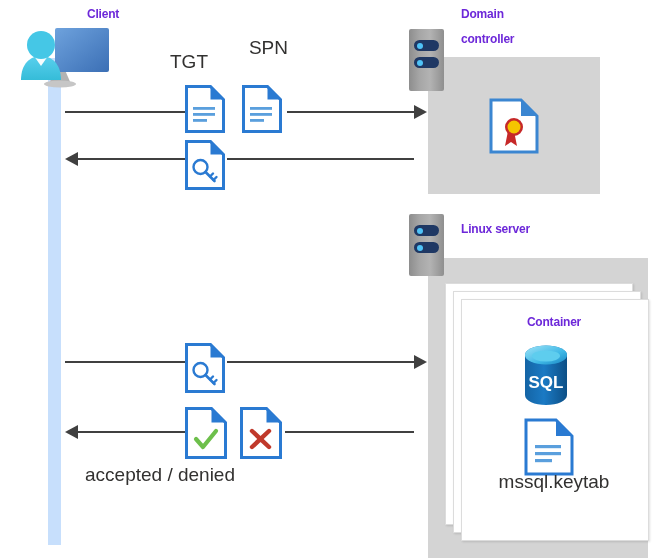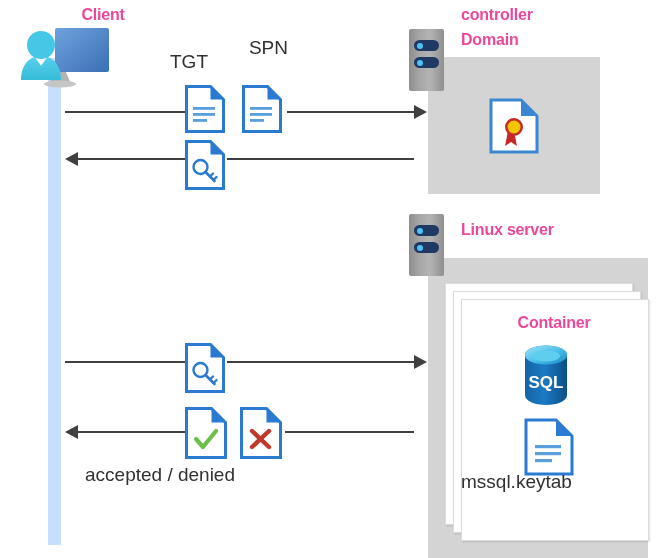--- a/index.html
+++ b/index.html
@@ -1,21 +1,21 @@
 <!DOCTYPE html>
 <html><head>
 <meta charset="utf-8">
 <style>
   html,body{margin:0;padding:0;background:#ffffff;}
   body{width:660px;height:558px;position:relative;overflow:hidden;
        font-family:"Liberation Sans","DejaVu Sans",sans-serif;}
   .abs{position:absolute;}
 
   
-  .label-bold{font-weight:bold;color:#ec4899;font-size:16px;line-height:25px;letter-spacing:-0.2px;}
+  .label-bold{font-weight:bold;color:#6d28d9;font-size:12px;line-height:25px;letter-spacing:-0.2px;}
   .label-plain{color:#323130;font-size:19px;line-height:24px;}
 
   
   #lifeline{left:48px;top:58px;width:13px;height:487px;background:#c7dffc;}
 
   
   .gray-panel{background:#d4d4d4;}
   #dc-panel{left:428px;top:57px;width:172px;height:137px;}
   #linux-panel{left:428px;top:258px;width:220px;height:300px;}
 
@@ -79,22 +79,22 @@
   <div class="rack" style="position:relative;">
     <div class="rack-slot" style="top:11px;">
         <div class="rack-dot"></div>
       </div>
     <div class="rack-slot" style="top:28px;">
         <div class="rack-dot"></div>
       </div>
   </div>
 </div>
 <div class="abs" style="left:461px;top:2px;width:190px;">
+  <div class="label-bold">Domain</div>
   <div class="label-bold">controller</div>
-  <div class="label-bold">Domain</div>
 </div>
 
 <div class="abs" style="left:489px;top:98px;">
   <svg width="50" height="56" viewBox="0 0 50 56">
     <path d="M2 2 h30 l16 16 v36 h-46 z" fill="#ffffff" stroke="#3b86d1" stroke-width="3"></path>
     <path d="M32 2 l16 16 h-16 z" fill="#3b86d1"></path>
 
     <path d="M19 33 l-3 15 l6 -4 l6 4 l-3 -15 z" fill="#c62828"></path>
     <circle cx="25" cy="29" r="9" fill="#c62828"></circle>
     <circle cx="25" cy="29" r="6.5" fill="#f5c400"></circle>
@@ -148,21 +148,21 @@
 <div class="abs" style="left:524px;top:418px;">
   <svg width="50" height="58" viewBox="0 0 50 58">
     <path d="M2 2 h30 l16 16 v38 h-46 z" fill="#ffffff" stroke="#2a7ad2" stroke-width="3"></path>
     <path d="M32 2 l16 16 h-16 z" fill="#2a7ad2"></path>
     <rect x="11" y="27" width="26" height="3.2" fill="#5a9fdd"></rect>
     <rect x="11" y="34" width="26" height="3.2" fill="#5a9fdd"></rect>
     <rect x="11" y="41" width="17" height="3.2" fill="#5a9fdd"></rect>
   </svg>
 </div>
 
-<div class="abs" style="left:461px;top:470px;width:186px;text-align:left;">
+<div class="abs" style="left:461px;top:470px;width:186px;text-align:center;">
   <span class="label-plain">mssql.keytab</span>
 </div>
 
 <div class="abs hline" style="left:65px;top:111px;width:120px;"></div>
 
 <div class="abs" style="left:170px;top:50px;width:60px;text-align:left;">
   <span class="label-plain">TGT</span>
 </div>
 <div class="abs" style="left:228px;top:36px;width:60px;text-align:right;">
   <span class="label-plain">SPN</span>

